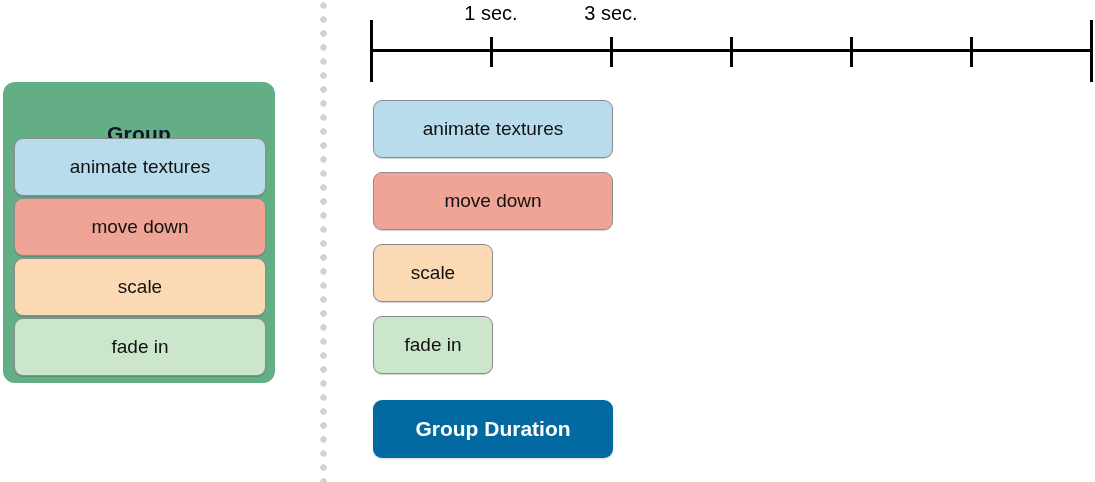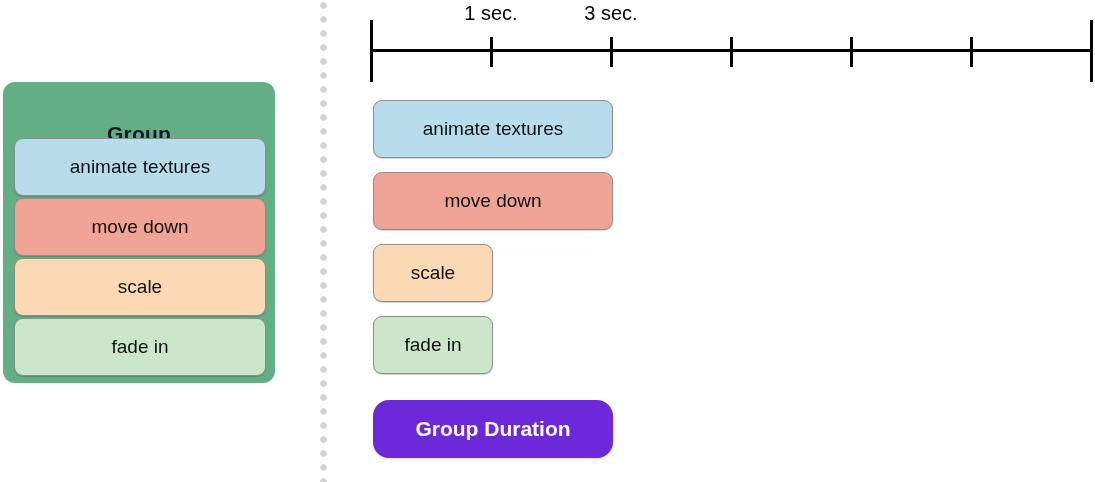--- a/index.html
+++ b/index.html
@@ -170,16 +170,16 @@
     </div>
     <div class="tl-bar" style="left: 373px; top: 172px; width: 240px; height: 58px; background: rgb(240, 164, 149);">
       <span>move down</span>
     </div>
     <div class="tl-bar" style="left: 373px; top: 244px; width: 120px; height: 58px; background: rgb(251, 217, 180);">
       <span>scale</span>
     </div>
     <div class="tl-bar" style="left: 373px; top: 316px; width: 120px; height: 58px; background: rgb(203, 230, 203);">
       <span>fade in</span>
     </div>
-    <div class="tl-bar duration" style="left: 373px; top: 400px; width: 240px; height: 58px; background: #6d28d9; border-radius: 16px;">
+    <div class="tl-bar duration" style="left: 373px; top: 400px; width: 240px; height: 58px; background: #0369a1;">
       <span>Group Duration</span>
     </div>
   </div>
 
 </body></html>

